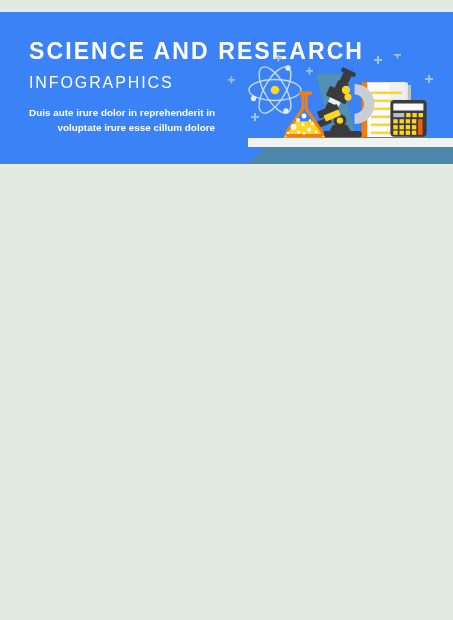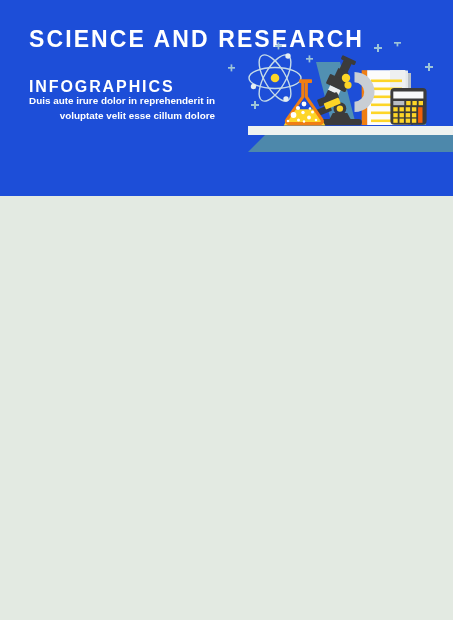--- a/index.html
+++ b/index.html
@@ -2,43 +2,43 @@
 <html><head>
 <meta charset="utf-8">
 <title>Science and Research Infographics</title>
 <style>
   html,body{margin:0;padding:0;}
   body{width:453px;height:620px;background:#e3eae2;
        font-family:"Liberation Sans",sans-serif;overflow:hidden;position:relative;}
   .page{position:absolute;left:0;top:0;width:453px;height:620px;background:#e3eae2;overflow:hidden;}
 
   
-  .header{position:absolute;left:0;top:0;width:453px;height:196px;background:#1d4ed8;overflow:hidden;}
+  .header{position:absolute;left:0;top:12px;width:453px;height:152px;background:#3b82f6;overflow:hidden;}
   .h-title{position:absolute;left:29px;top:28px;font-size:23px;font-weight:bold;color:#fff;
            letter-spacing:2.1px;line-height:23px;white-space:nowrap;}
-  .h-sub{position:absolute;left:29px;top:63px;font-size:16px;font-weight:bold;color:#fff;
-         letter-spacing:1.9px;line-height:16px;white-space:nowrap;margin-top:16px;}
+  .h-sub{position:absolute;left:29px;top:63px;font-size:16px;font-weight:normal;color:#fff;
+         letter-spacing:1.9px;line-height:16px;white-space:nowrap;}
   .h-desc{position:absolute;left:29px;top:94px;font-size:9.9px;font-weight:bold;color:#fff;
           line-height:14.6px;white-space:nowrap;text-align:right;}
   .shelf{position:absolute;left:248px;top:126px;width:205px;height:9px;background:#eef2f0;}
   .shelf-sh{position:absolute;left:248px;top:135px;width:0;height:0;
             border-bottom:17px solid #4d88ab;border-left:17px solid transparent;}
   .shelf-sh2{position:absolute;left:265px;top:135px;width:188px;height:17px;background:#4d88ab;}
 </style>
 </head>
 <body>
 
 <div class="page">
 
   <div class="header">
     <div class="h-title">SCIENCE AND RESEARCH</div>
     <div class="h-sub">INFOGRAPHICS</div>
     <div class="h-desc">
       <div>Duis aute irure dolor in reprehenderit in</div>
-      <div>voluptate velit esse cillum dolore</div>
+      <div>voluptate irure esse cillum dolore</div>
     </div>
 
     <svg width="225" height="90" viewBox="0 0 225 90" style="position:absolute;left:228px;top:42px;">
       <g fill="#9dc4d8">
         <rect x="0" y="25" width="7" height="1.7"></rect>
           <rect x="2.6" y="22.4" width="1.7" height="7"></rect>
         <rect x="47" y="3" width="7" height="1.7"></rect>
           <rect x="49.6" y="0.4" width="1.7" height="7"></rect>
         <rect x="23" y="62" width="8" height="2"></rect>
           <rect x="26" y="59" width="2" height="8"></rect>

